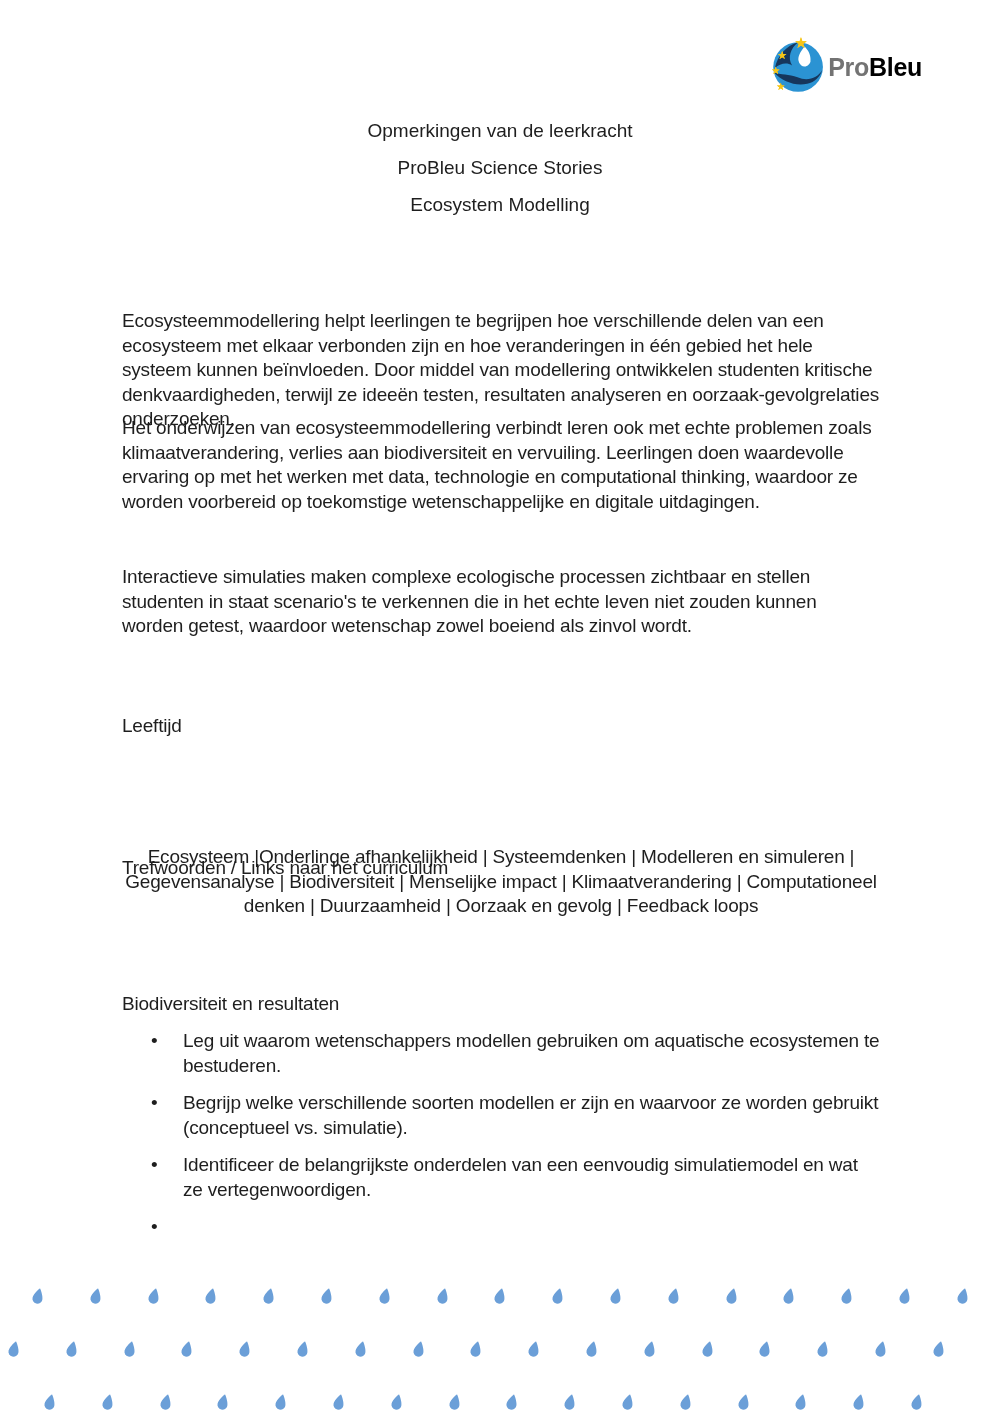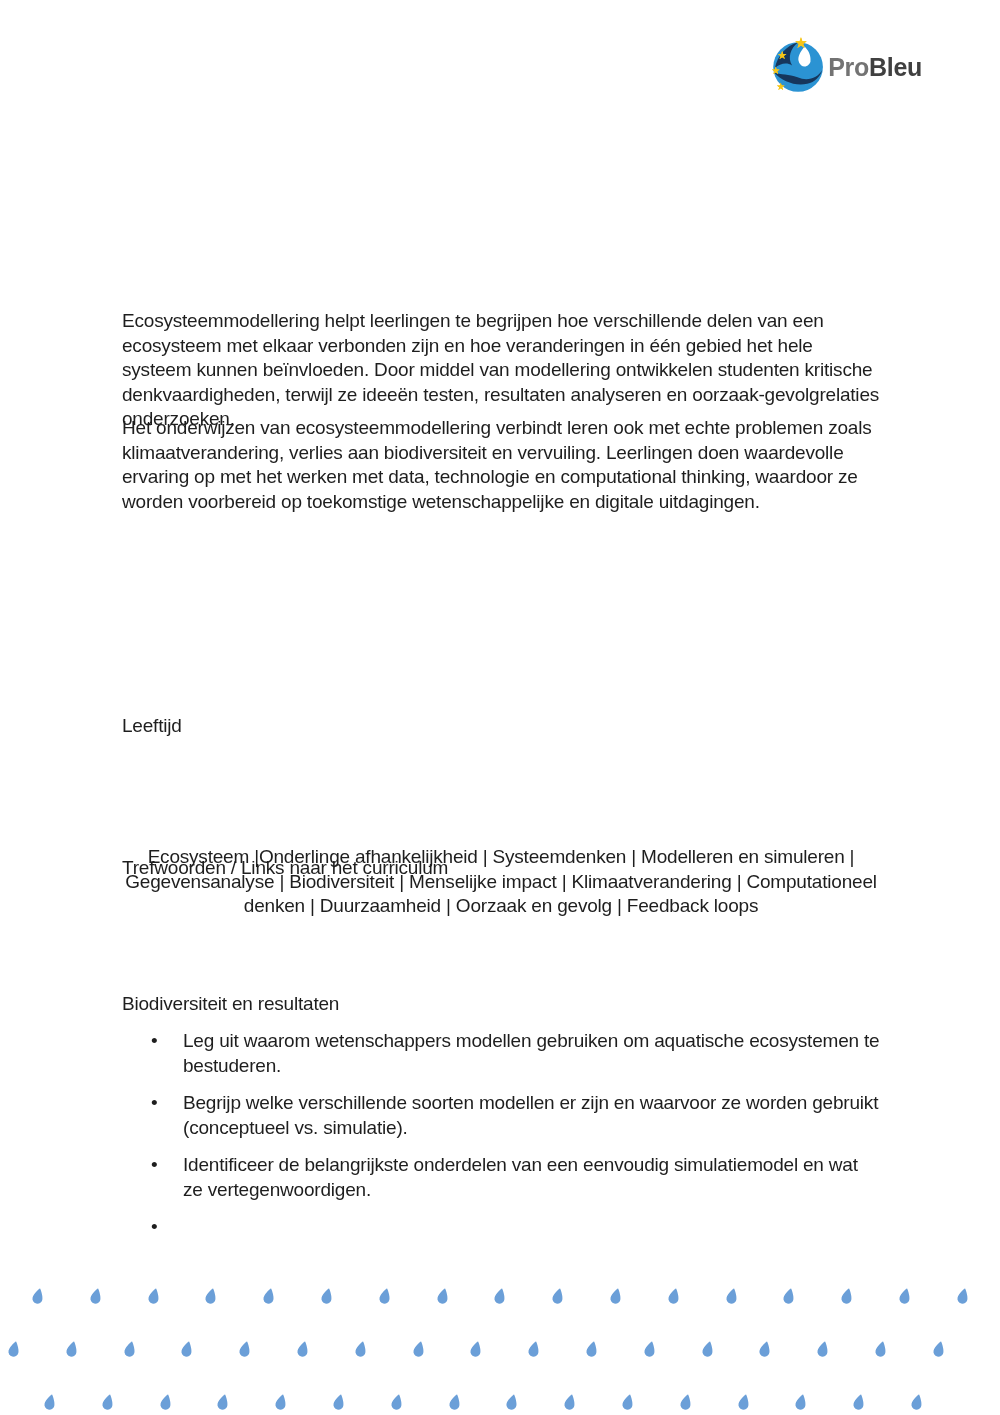--- a/index.html
+++ b/index.html
@@ -39,21 +39,21 @@
   .star.s1 { left: 24px; top: -5px;  font-size: 15px; }
   .star.s2 { left: 7px;  top: 10px;  font-size: 11px; }
   .star.s3 { left: 1px;  top: 26px;  font-size: 10px; }
   .star.s4 { left: 6px;  top: 42px;  font-size: 10px; }
   .logo-text {
     font-size: 25px;
     font-weight: bold;
     letter-spacing: -0.3px;
   }
   .logo-text .pro  { color: #737373; }
-  .logo-text .bleu { color: #404040; }
+  .logo-text .bleu { color: #000000; }
 
   
   .titles {
     position: absolute;
     top: 119px;
     left: 0;
     width: 100%;
     text-align: center;
     font-size: 19px;
     line-height: 24px;
@@ -130,25 +130,31 @@
       <span class="star s1">★</span>
       <span class="star s2">★</span>
       <span class="star s3">★</span>
       <span class="star s4">★</span>
     </div>
     <div class="logo-text">
       <span class="pro">Pro</span><span class="bleu">Bleu</span>
     </div>
   </div>
 
+  <div class="titles">
+    <div class="t-line">Opmerkingen van de leerkracht</div>
+    <div class="t-line">ProBleu Science Stories</div>
+    <div class="t-line">Ecosystem Modelling</div>
+  </div>
 
   <div class="content">
 
     <p class="body-par pos-p1">Ecosysteemmodellering helpt leerlingen te begrijpen hoe verschillende delen van een ecosysteem met elkaar verbonden zijn en hoe veranderingen in één gebied het hele systeem kunnen beïnvloeden. Door middel van modellering ontwikkelen studenten kritische denkvaardigheden, terwijl ze ideeën testen, resultaten analyseren en oorzaak-gevolgrelaties onderzoeken.</p>
     <p class="body-par pos-p2">Het onderwijzen van ecosysteemmodellering verbindt leren ook met echte problemen zoals klimaatverandering, verlies aan biodiversiteit en vervuiling. Leerlingen doen waardevolle ervaring op met het werken met data, technologie en computational thinking, waardoor ze worden voorbereid op toekomstige wetenschappelijke en digitale uitdagingen.</p>
+    <p class="body-par pos-p3">Interactieve simulaties maken complexe ecologische processen zichtbaar en stellen studenten in staat scenario's te verkennen die in het echte leven niet zouden kunnen worden getest, waardoor wetenschap zowel boeiend als zinvol wordt.</p>
 
     <div class="sec-heading pos-age-h">Leeftijd</div>
 
     <div class="sec-heading pos-kw-h">Trefwoorden / Links naar het curriculum</div>
     <p class="body-par pos-kw-v">Ecosysteem |Onderlinge afhankelijkheid | Systeemdenken | Modelleren en simuleren | Gegevensanalyse | Biodiversiteit | Menselijke impact | Klimaatverandering | Computationeel denken | Duurzaamheid | Oorzaak en gevolg | Feedback loops</p>
 
     <div class="sec-heading pos-goals-h">Biodiversiteit en resultaten</div>
     <ul class="goals pos-goals-l">
       <li>
         <span class="bullet-marker">•</span>

